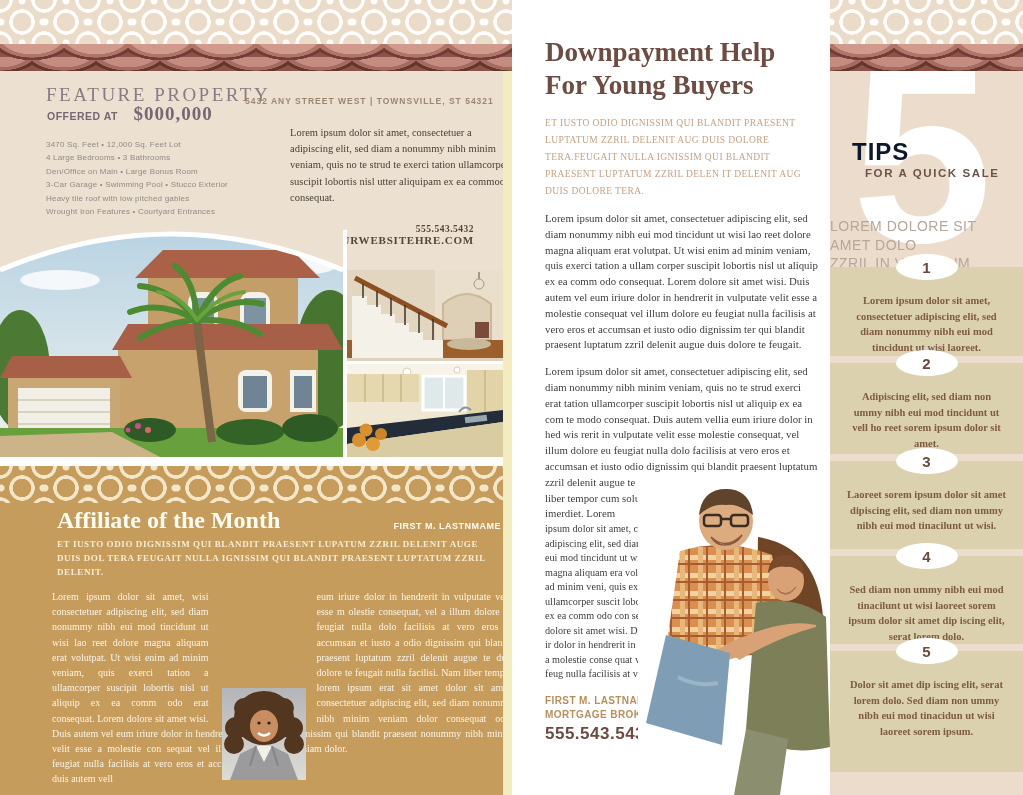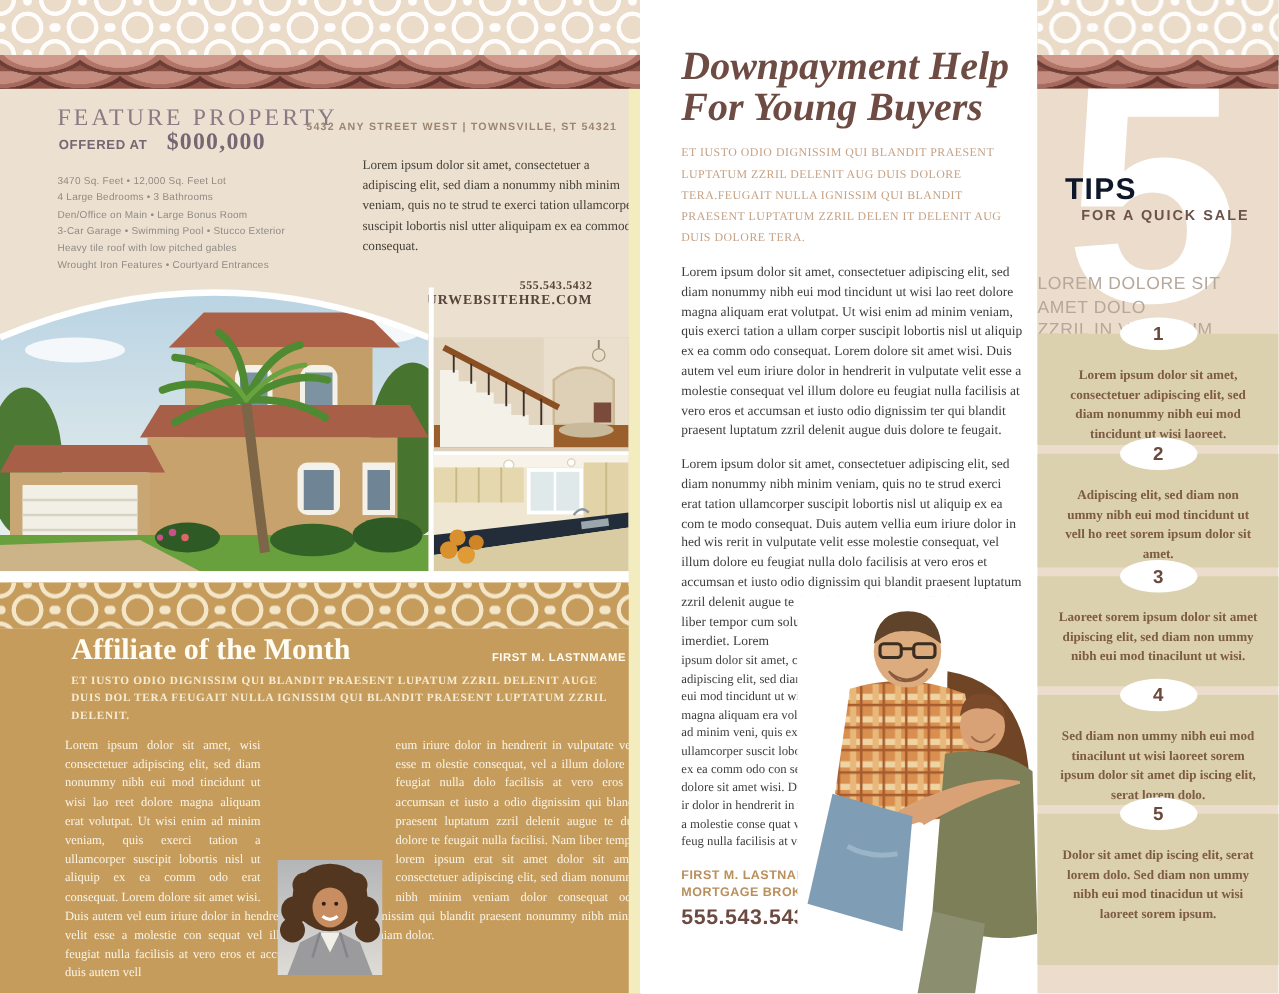--- a/index.html
+++ b/index.html
@@ -71,21 +71,21 @@
   .aff-col{font-family:"Liberation Serif",serif;font-size:10px;line-height:15.2px;color:#faf4e6;text-align:justify;}
   .aff-col-left{width:232px;margin-right:10px;}
   .aff-col-left::before{content:"";float:right;width:68px;height:98px;margin:24px 0 0 6px;}
   .aff-col-right{width:222px;}
   .aff-col-right::before{content:"";float:left;width:18px;height:98px;margin:24px 6px 0 0;}
   .woman-photo{position:absolute;left:222px;top:109px;width:84px;height:92px;}
 
   
   .mid{position:absolute;left:512px;top:0;width:318px;height:795px;background:#fff;}
   .mid-inner{position:relative;padding:36px 12px 0 33px;height:759px;}
-  .art-title{font-family:"Liberation Serif",serif;font-weight:bold;font-size:32px;line-height:33px;color:#6e4b43;font-style:italic;}
+  .art-title{font-family:"Liberation Serif",serif;font-weight:bold;font-size:27px;line-height:33px;color:#6e4b43;}
   .art-intro{margin-top:13px;font-family:"Liberation Serif",serif;font-size:9.5px;letter-spacing:.4px;
     line-height:17px;color:#c5a285;width:272px;}
   .art-body{margin-top:11px;font-family:"Liberation Serif",serif;font-size:10.8px;line-height:15.8px;
     color:#3e3e3e;width:273px;}
   .art-body.narrow{margin-top:0;width:172px;font-size:10.2px;line-height:14.5px;}
   .contact{margin-top:12px;}
   .contact .cn,.contact .cr{font-size:10px;font-weight:bold;letter-spacing:.4px;color:#b98f5c;line-height:14px;}
   .contact .cp{font-size:17px;font-weight:bold;color:#6d4a41;letter-spacing:.5px;margin-top:2px;}
   .couple-photo{position:absolute;right:0;bottom:0;width:192px;height:318px;overflow:hidden;background:#fff;}
 

